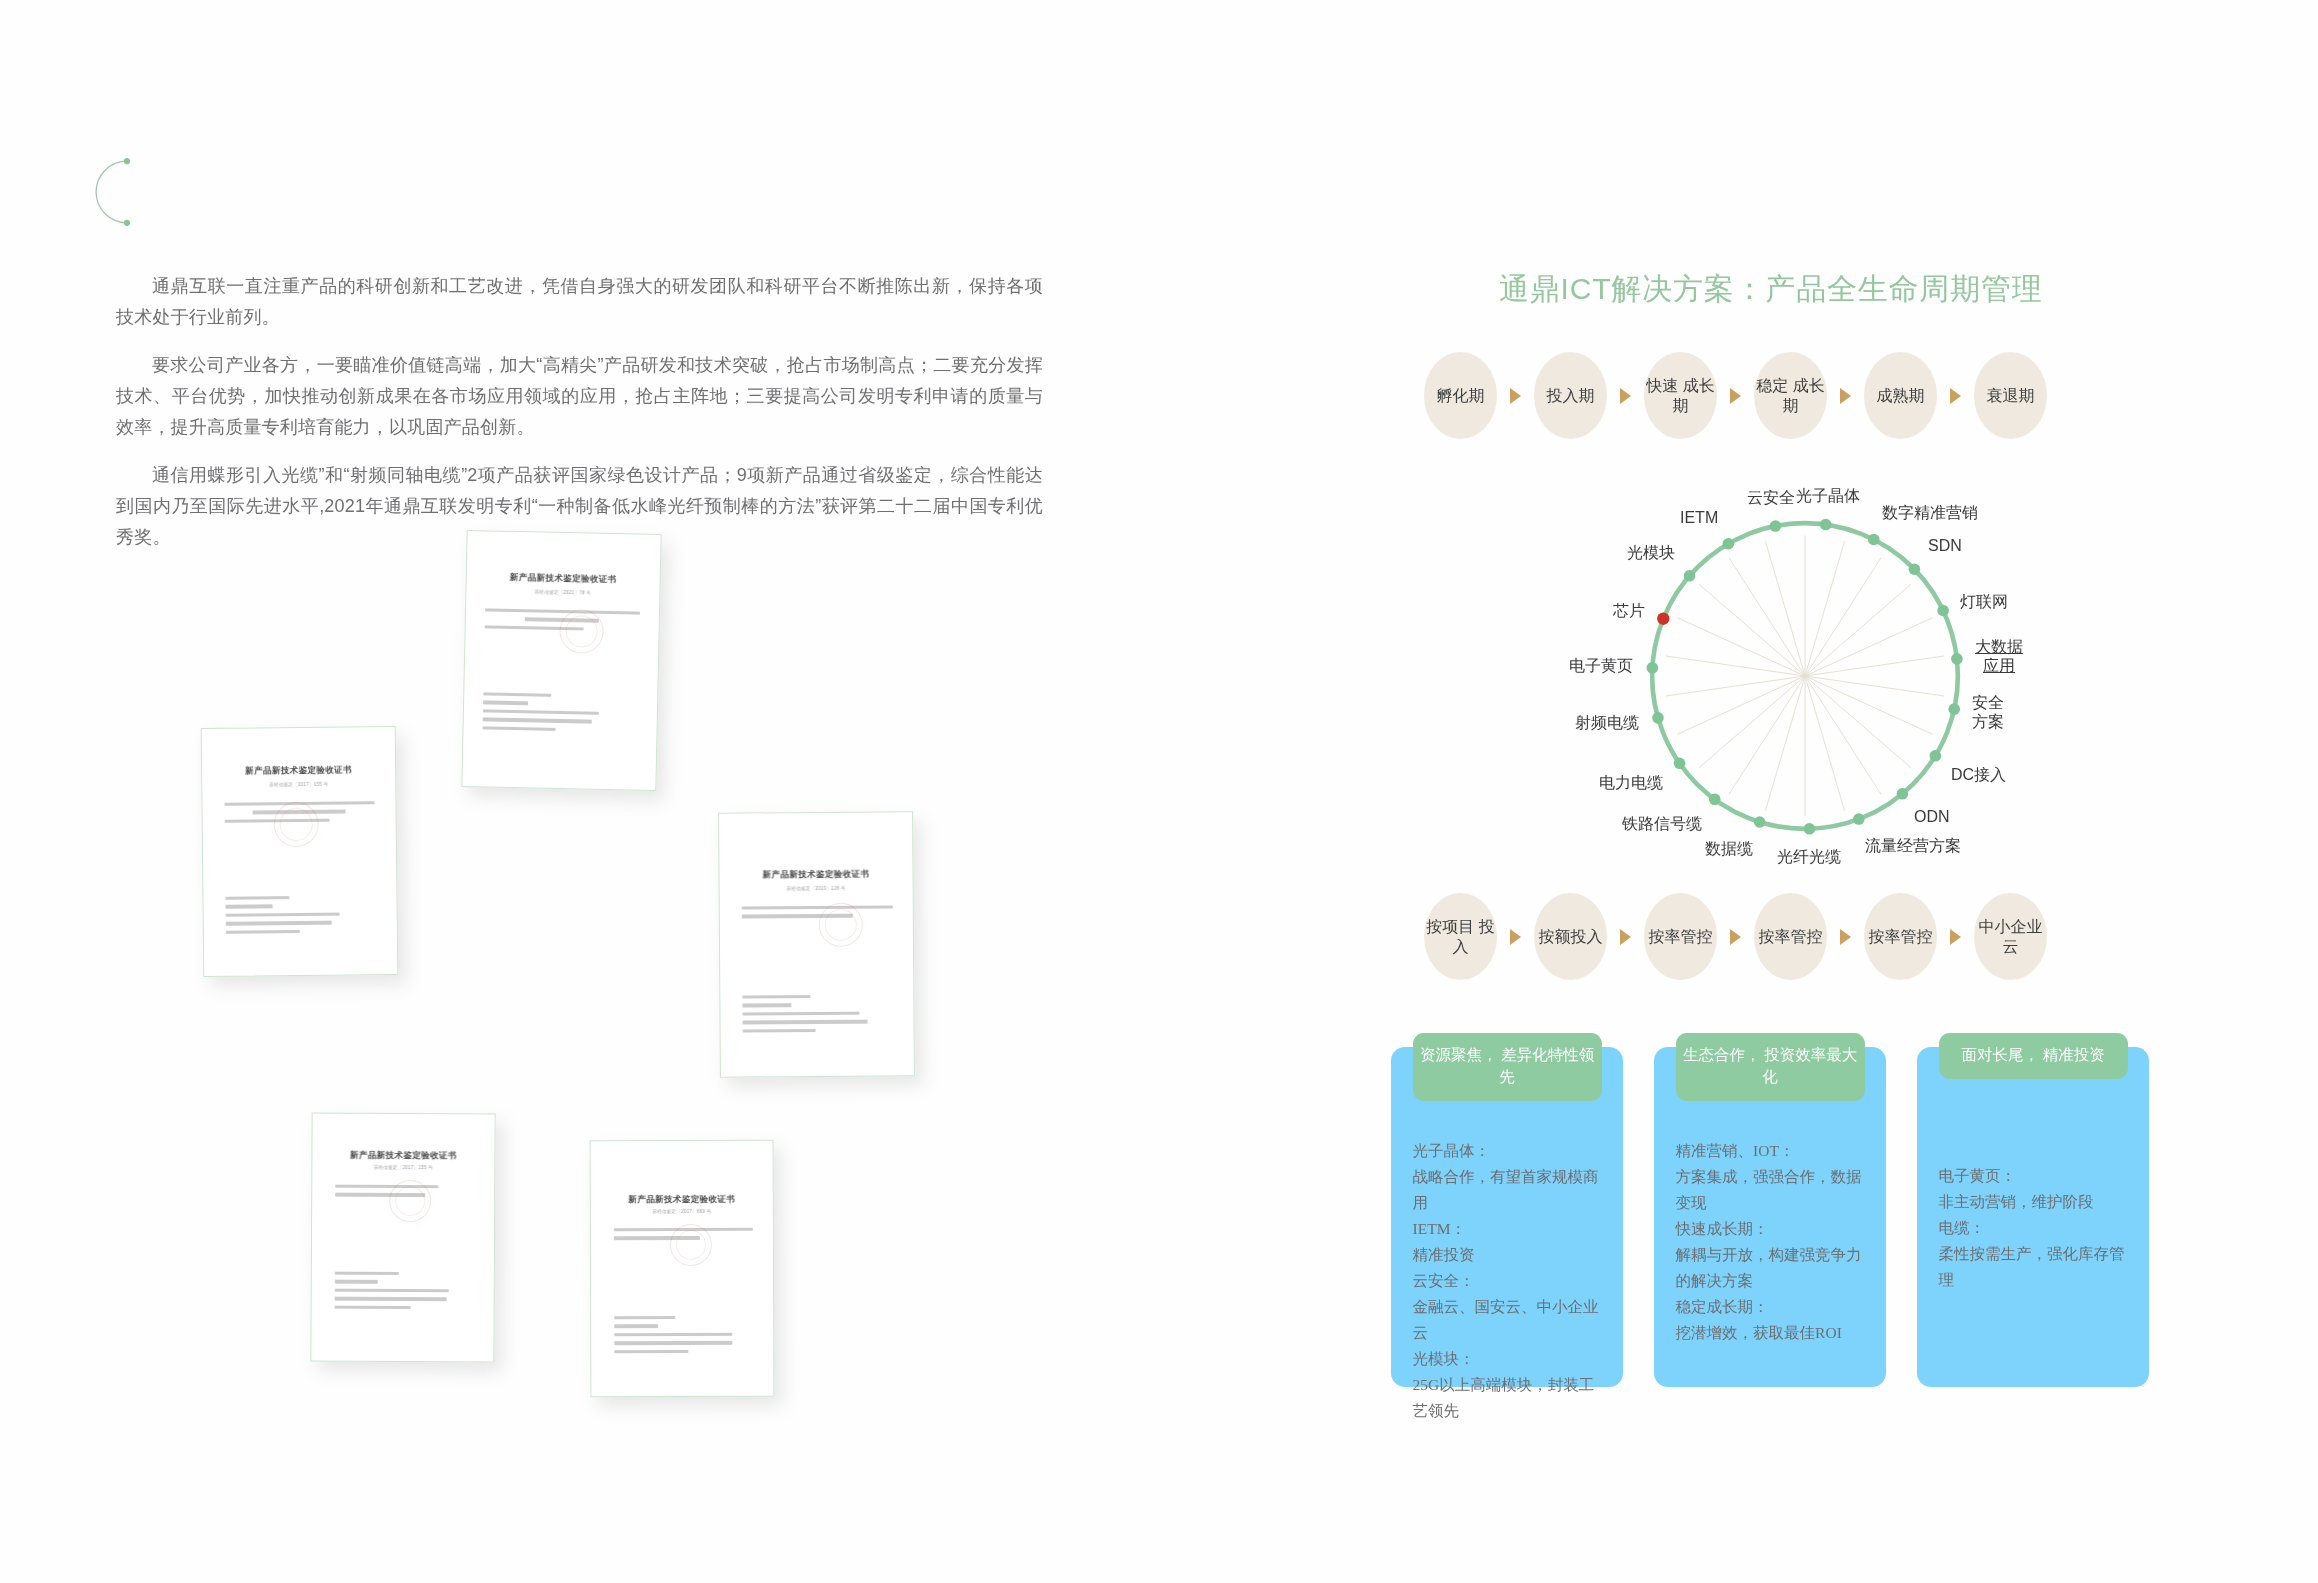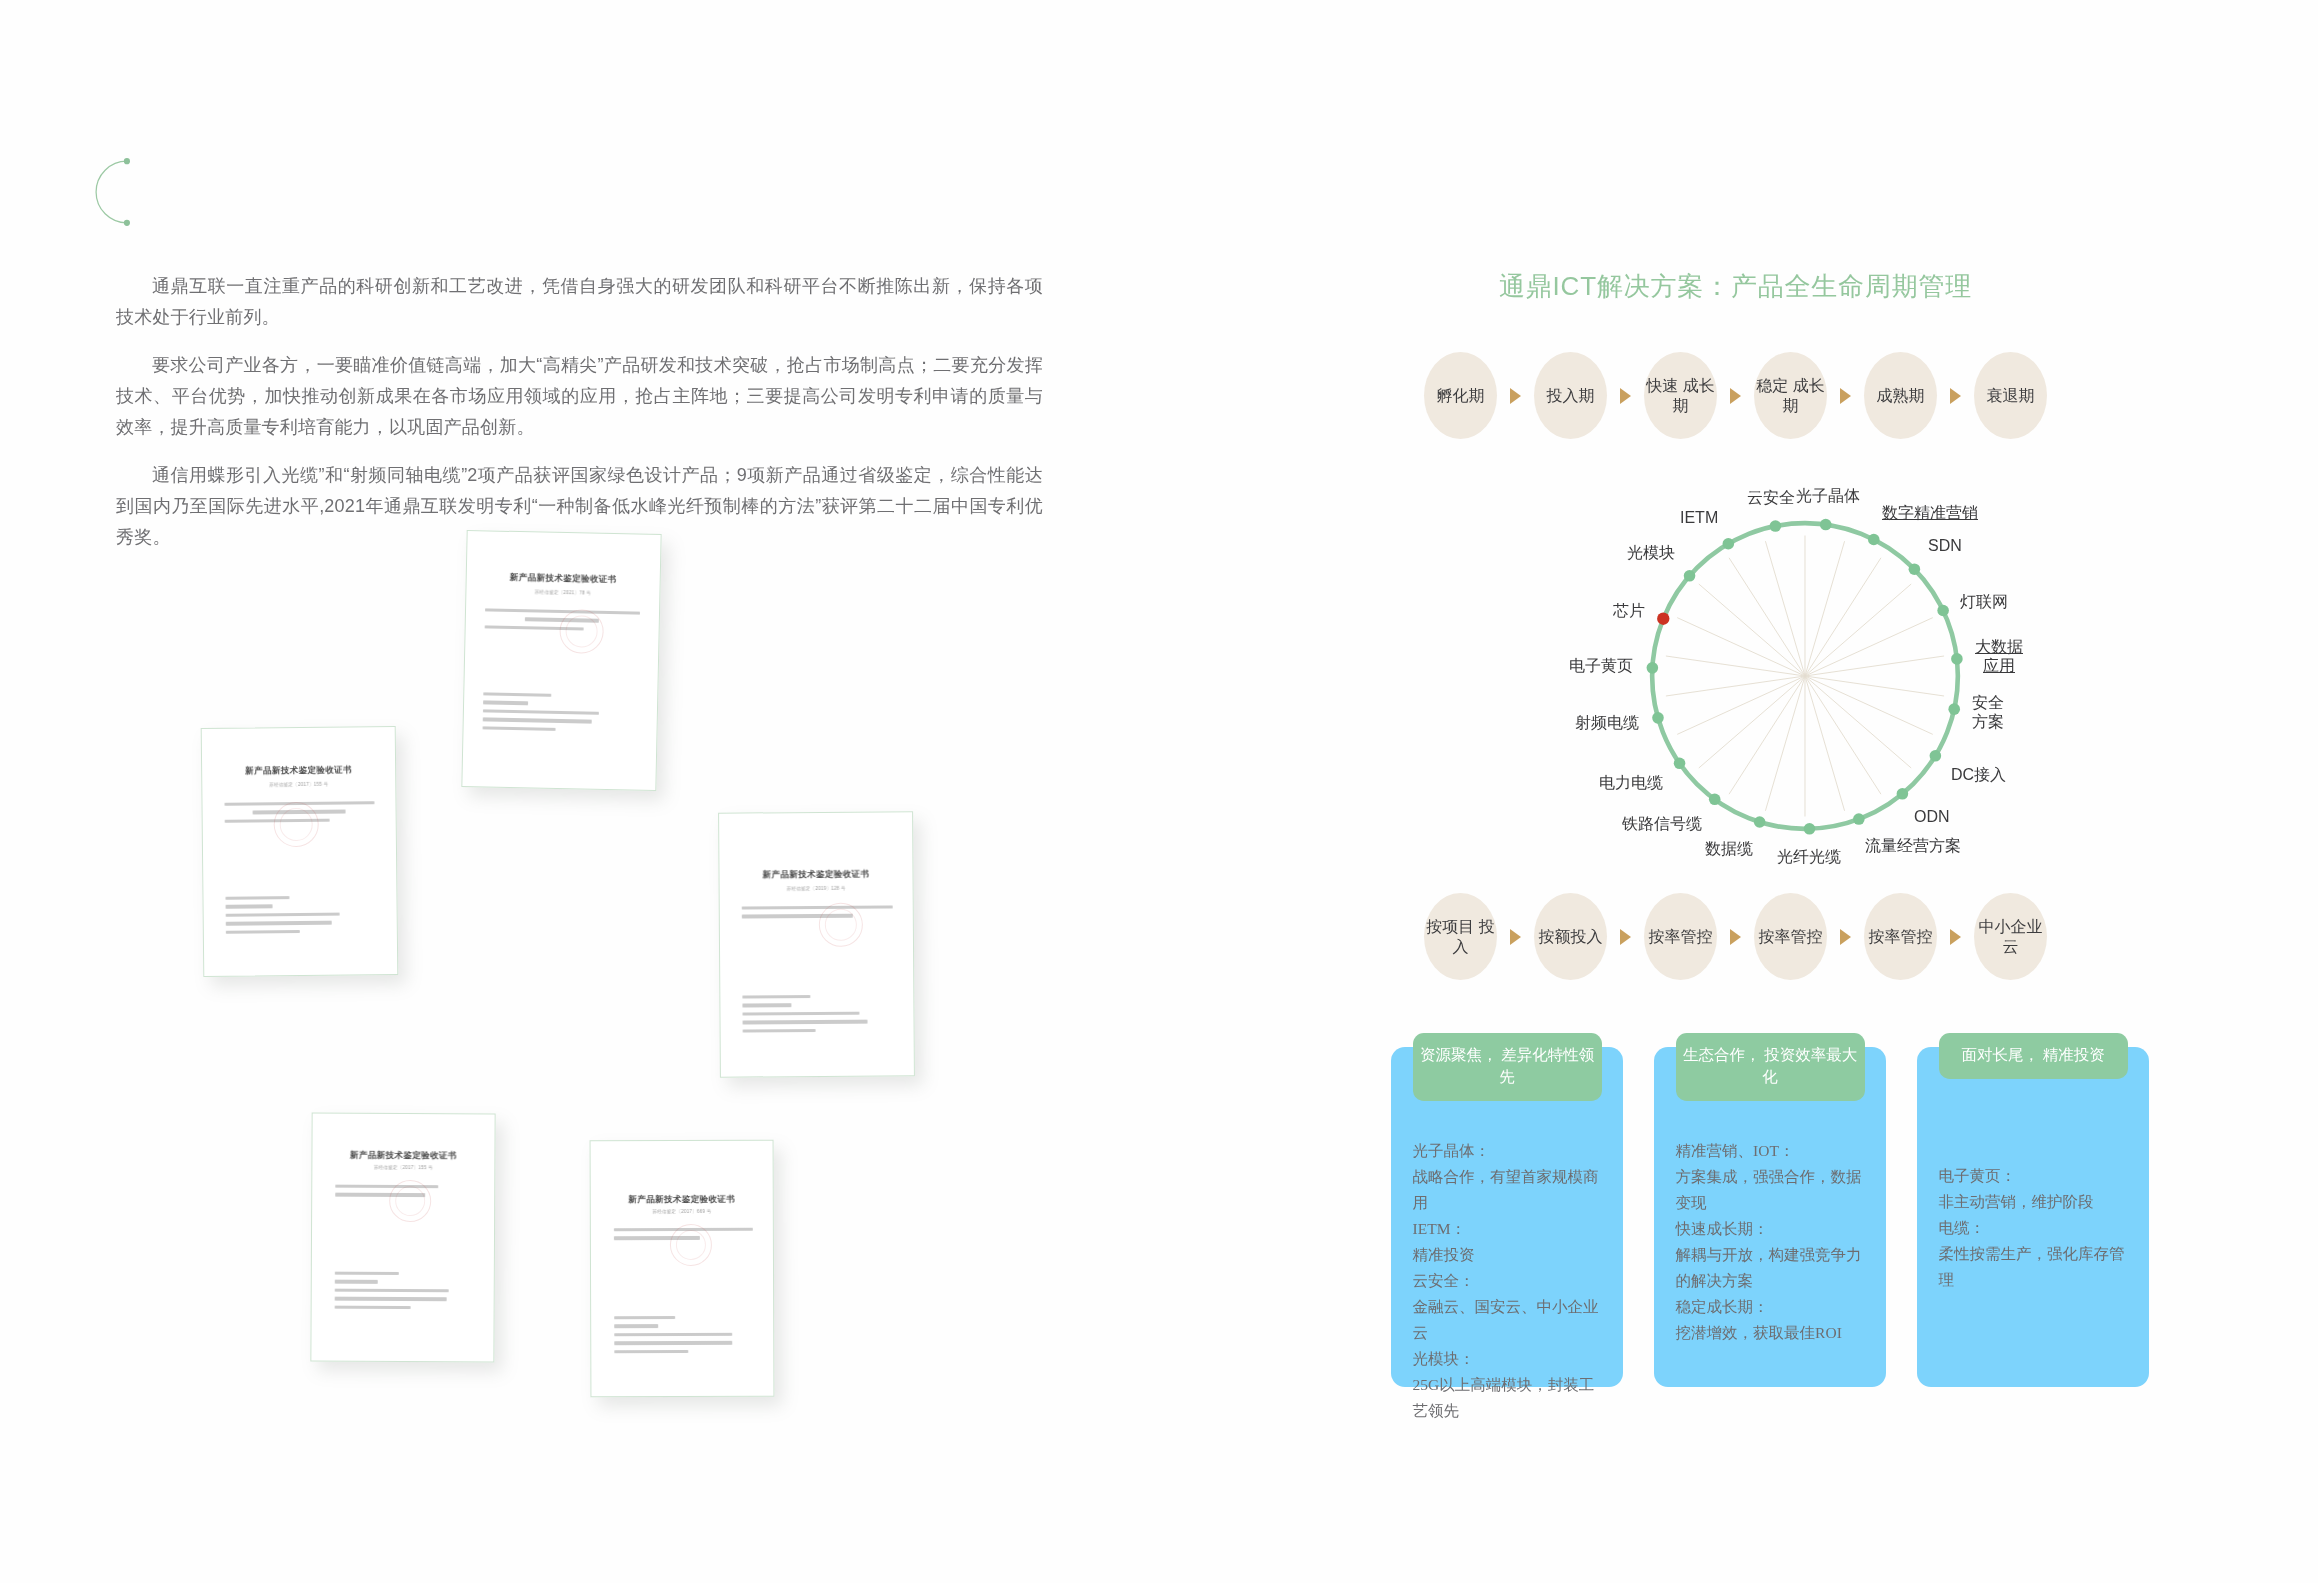--- a/index.html
+++ b/index.html
@@ -56,21 +56,21 @@
     position:absolute;border:1.5px solid rgba(200,90,90,.30);
     border-radius:50%;opacity:.55;
   }
   .cert .seal:after{
     content:"";position:absolute;inset:4.6px;border:0.8px solid rgba(200,90,90,.22);border-radius:50%;
   }
 
   
   .right-title{
     position:absolute;left:1499px;top:269px;
-    font-size:26px;color:#95c79e;letter-spacing:0.8px;white-space:nowrap;
+    font-size:30px;color:#95c79e;letter-spacing:0.8px;white-space:nowrap;
   }
 
   .stage-row{position:absolute;display:flex;align-items:center;}
   .stage-oval{
     width:73px;height:87px;border-radius:50%;
     background:#f0e9df;
     display:flex;align-items:center;justify-content:center;
     text-align:center;line-height:1.25;
     font-size:16px;color:#3d3d3f;
     flex:0 0 auto;
@@ -277,21 +277,21 @@
         <circle cx="293.0307255254902" cy="409.75665503792567" r="7.5" fill="#7fc495"></circle>
         <circle cx="247.49554236006452" cy="363.12073747616046" r="7.5" fill="#7fc495"></circle>
         <circle cx="219.57023869638698" cy="304.2264327597618" r="7.5" fill="#7fc495"></circle>
         <circle cx="212.28095449214834" cy="239.455852644045" r="7.5" fill="#7fc495"></circle>
       </svg>
   <div class="hublabel" style="white-space: nowrap; text-align: center; left: 125px; top: 119px;">芯片</div>
       <div class="hublabel" style="white-space: nowrap; text-align: center; left: 139px; top: 61px;">光模块</div>
       <div class="hublabel" style="white-space: nowrap; text-align: left; left: 192px; top: 25.5px;">IETM</div>
       <div class="hublabel" style="white-space: nowrap; text-align: center; left: 259px; top: 5.6px;">云安全</div>
       <div class="hublabel" style="white-space: nowrap; text-align: center; left: 308px; top: 3.9px;">光子晶体</div>
-      <div class="hublabel" style="white-space: nowrap; text-align: center; left: 394px; top: 20.7px; text-decoration: underline;">数字精准营销</div>
+      <div class="hublabel" style="white-space: nowrap; text-align: center; left: 394px; top: 20.7px;">数字精准营销</div>
       <div class="hublabel" style="white-space: nowrap; text-align: center; left: 440px; top: 54px;">SDN</div>
       <div class="hublabel" style="white-space: nowrap; text-align: left; left: 472px; top: 110px;">灯联网</div>
       <div class="hublabel" style="white-space: pre-line; text-align: center; left: 487px; top: 155px; text-decoration: underline;">大数据
 应用</div>
       <div class="hublabel" style="white-space: pre-line; text-align: center; left: 484px; top: 211px;">安全
 方案</div>
       <div class="hublabel" style="white-space: nowrap; text-align: center; left: 463px; top: 283px;">DC接入</div>
       <div class="hublabel" style="white-space: nowrap; text-align: center; left: 426px; top: 325px;">ODN</div>
       <div class="hublabel" style="white-space: nowrap; text-align: center; left: 377px; top: 354px;">流量经营方案</div>
       <div class="hublabel" style="white-space: nowrap; text-align: center; left: 289px; top: 365px;">光纤光缆</div>

